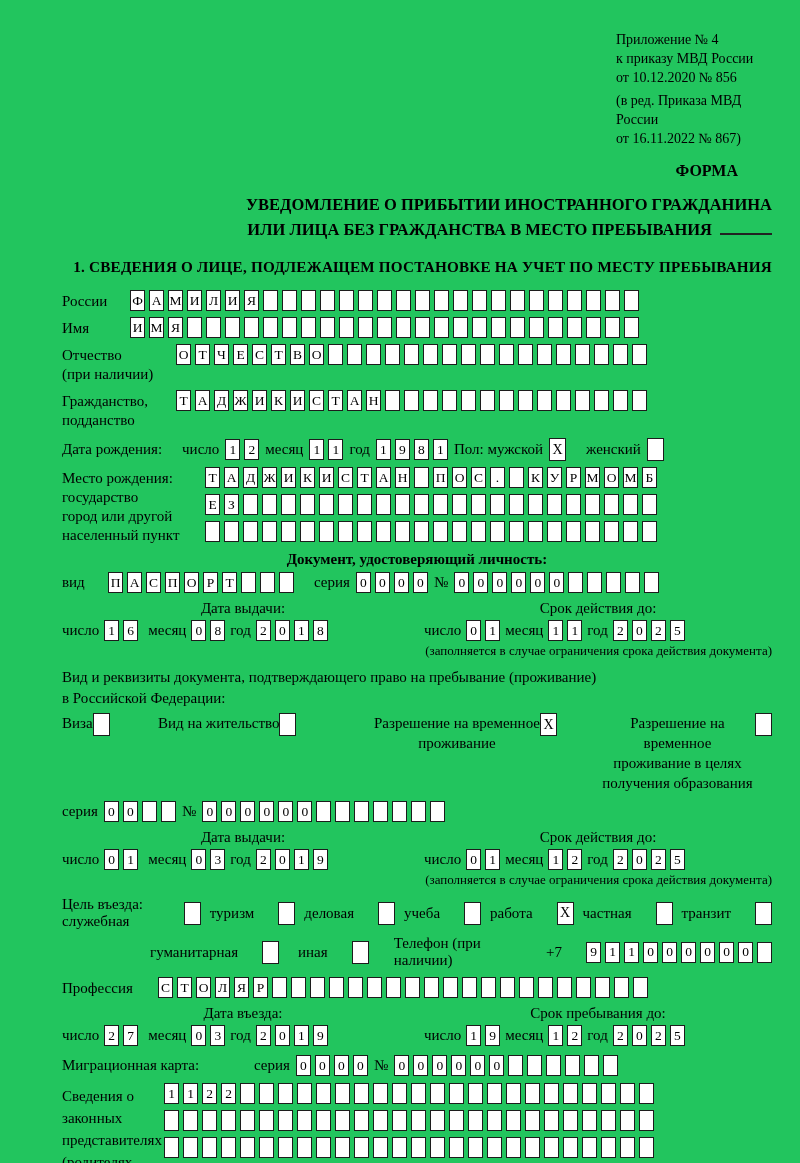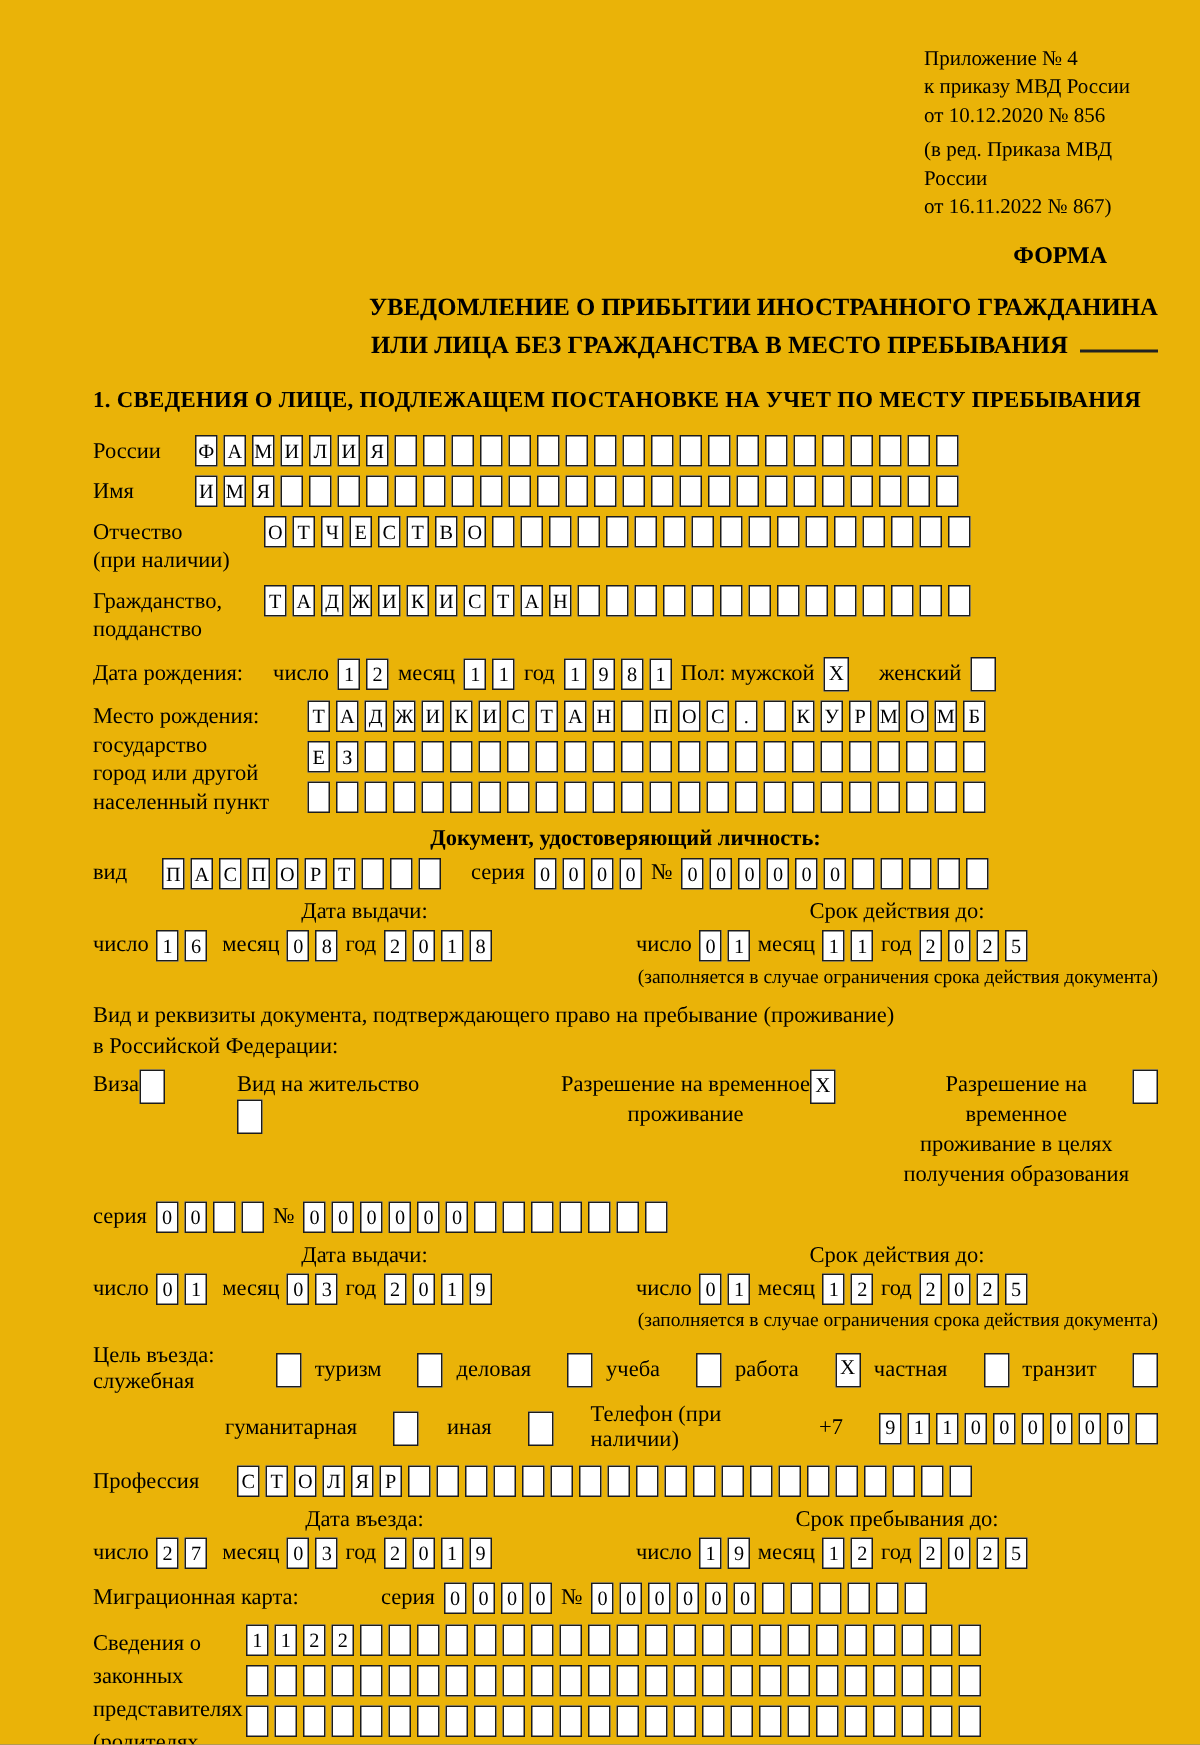--- a/index.html
+++ b/index.html
@@ -1,27 +1,27 @@
 <!DOCTYPE html>
 <html><head>
 <meta charset="utf-8">
 <style>
   * { box-sizing: border-box; }
   html,body { margin:0; padding:0; background:#888; }
   .page {
-    width:800px; height:1163px; margin:0 auto; background:#eab308;
+    width:800px; height:1163px; margin:0 auto; background:#22c55e;
     font-family:"Liberation Serif", serif; color:#000;
     padding:30px 28px 0 62px; overflow:hidden; position:relative;
   }
   .hdr-note { margin-left:554px; font-size:14px; line-height:19px; }
   .hdr-note .sub { margin-top:4px; }
   .forma { text-align:right; margin:14px 34px 0 0; font-weight:bold; font-size:16px; }
   .title { text-align:right; font-weight:bold; font-size:16.5px; line-height:25px; margin-top:12px; }
   .blank-line { display:inline-block; width:52px; border-bottom:2px solid #222; height:14px; margin-left:8px; }
-  .sec-head { font-weight:bold; font-size:15.2px; margin-top:16px; letter-spacing:0.2px; }
+  .sec-head { font-weight:bold; font-size:15.2px; margin-top:16px; letter-spacing:0.2px;text-align:right; }
 
   .boxes { display:flex; gap:4px; flex-wrap:nowrap; }
   .box {
     flex:none; width:15px; height:21px; border:1.6px solid #1c1c1c;
     display:inline-flex; align-items:center; justify-content:center;
     font-size:13.5px; line-height:1; background:#fff;
   }
   .cb {
     flex:none; width:17px; height:23px; border:1.6px solid #1c1c1c;
     display:inline-flex; align-items:center; justify-content:center;
@@ -424,21 +424,21 @@
   <div class="para">
     <div>Вид и реквизиты документа, подтверждающего право на пребывание (проживание)</div>
     <div>в Российской Федерации:</div>
   </div>
 
   <div class="cbgrid">
     <div class="item" style="width:96px;">
       <span class="txt">Виза</span>
       <span class="cb"></span>
     </div>
-    <div class="item" style="width:216px;flex-direction:column;">
+    <div class="item" style="width:216px;">
       <span class="txt">Вид на жительство</span>
       <span class="cb"></span>
     </div>
     <div class="item" style="width:226px;">
       <span class="txt center">
         <span>Разрешение на временное</span><br>
         <span>проживание</span>
       </span>
       <span class="cb">X</span>
     </div>

